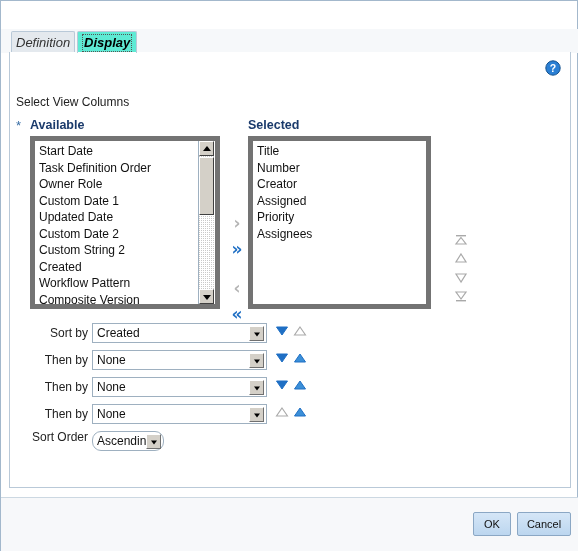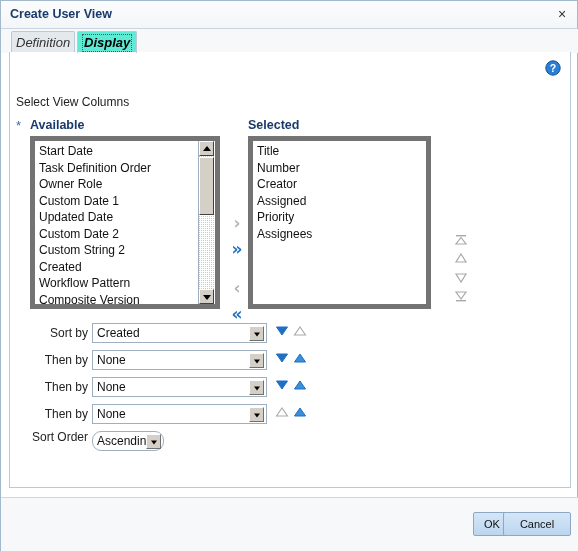--- a/index.html
+++ b/index.html
@@ -110,31 +110,27 @@
   
   .footer{position:absolute;left:0;top:496px;width:578px;height:55px;
           background:#f7f8fa;border-top:1px solid #ccd8e2;}
   .btn{
     position:absolute;top:14px;height:24px;box-sizing:border-box;
     border:1px solid #8ba7c4;border-radius:2px;
     background:linear-gradient(to bottom,#d5e6f7 0%,#bcd6ef 100%);
     font-size:11px;color:#111;cursor:pointer;text-align:center;line-height:22px;
   }
   .btn.ok{right:68px;width:38px;}
-  .btn.cancel{right:8px;width:68px;}
+  .btn.cancel{right:8px;width:54px;}
 </style>
 </head>
 <body>
 
 <div class="dialog">
 
-  <div class="titlebar">
-    <div class="title-text">Create User View</div>
-    <div class="close-btn">×</div>
-  </div>
 
   <div class="tabstrip">
     <div class="baseline"></div>
     <div class="tab t1">Definition</div>
     <div class="tab t2"><span class="lbl">Display</span></div>
   </div>
 
   <div class="panel">
 
     <div class="help-icon">

